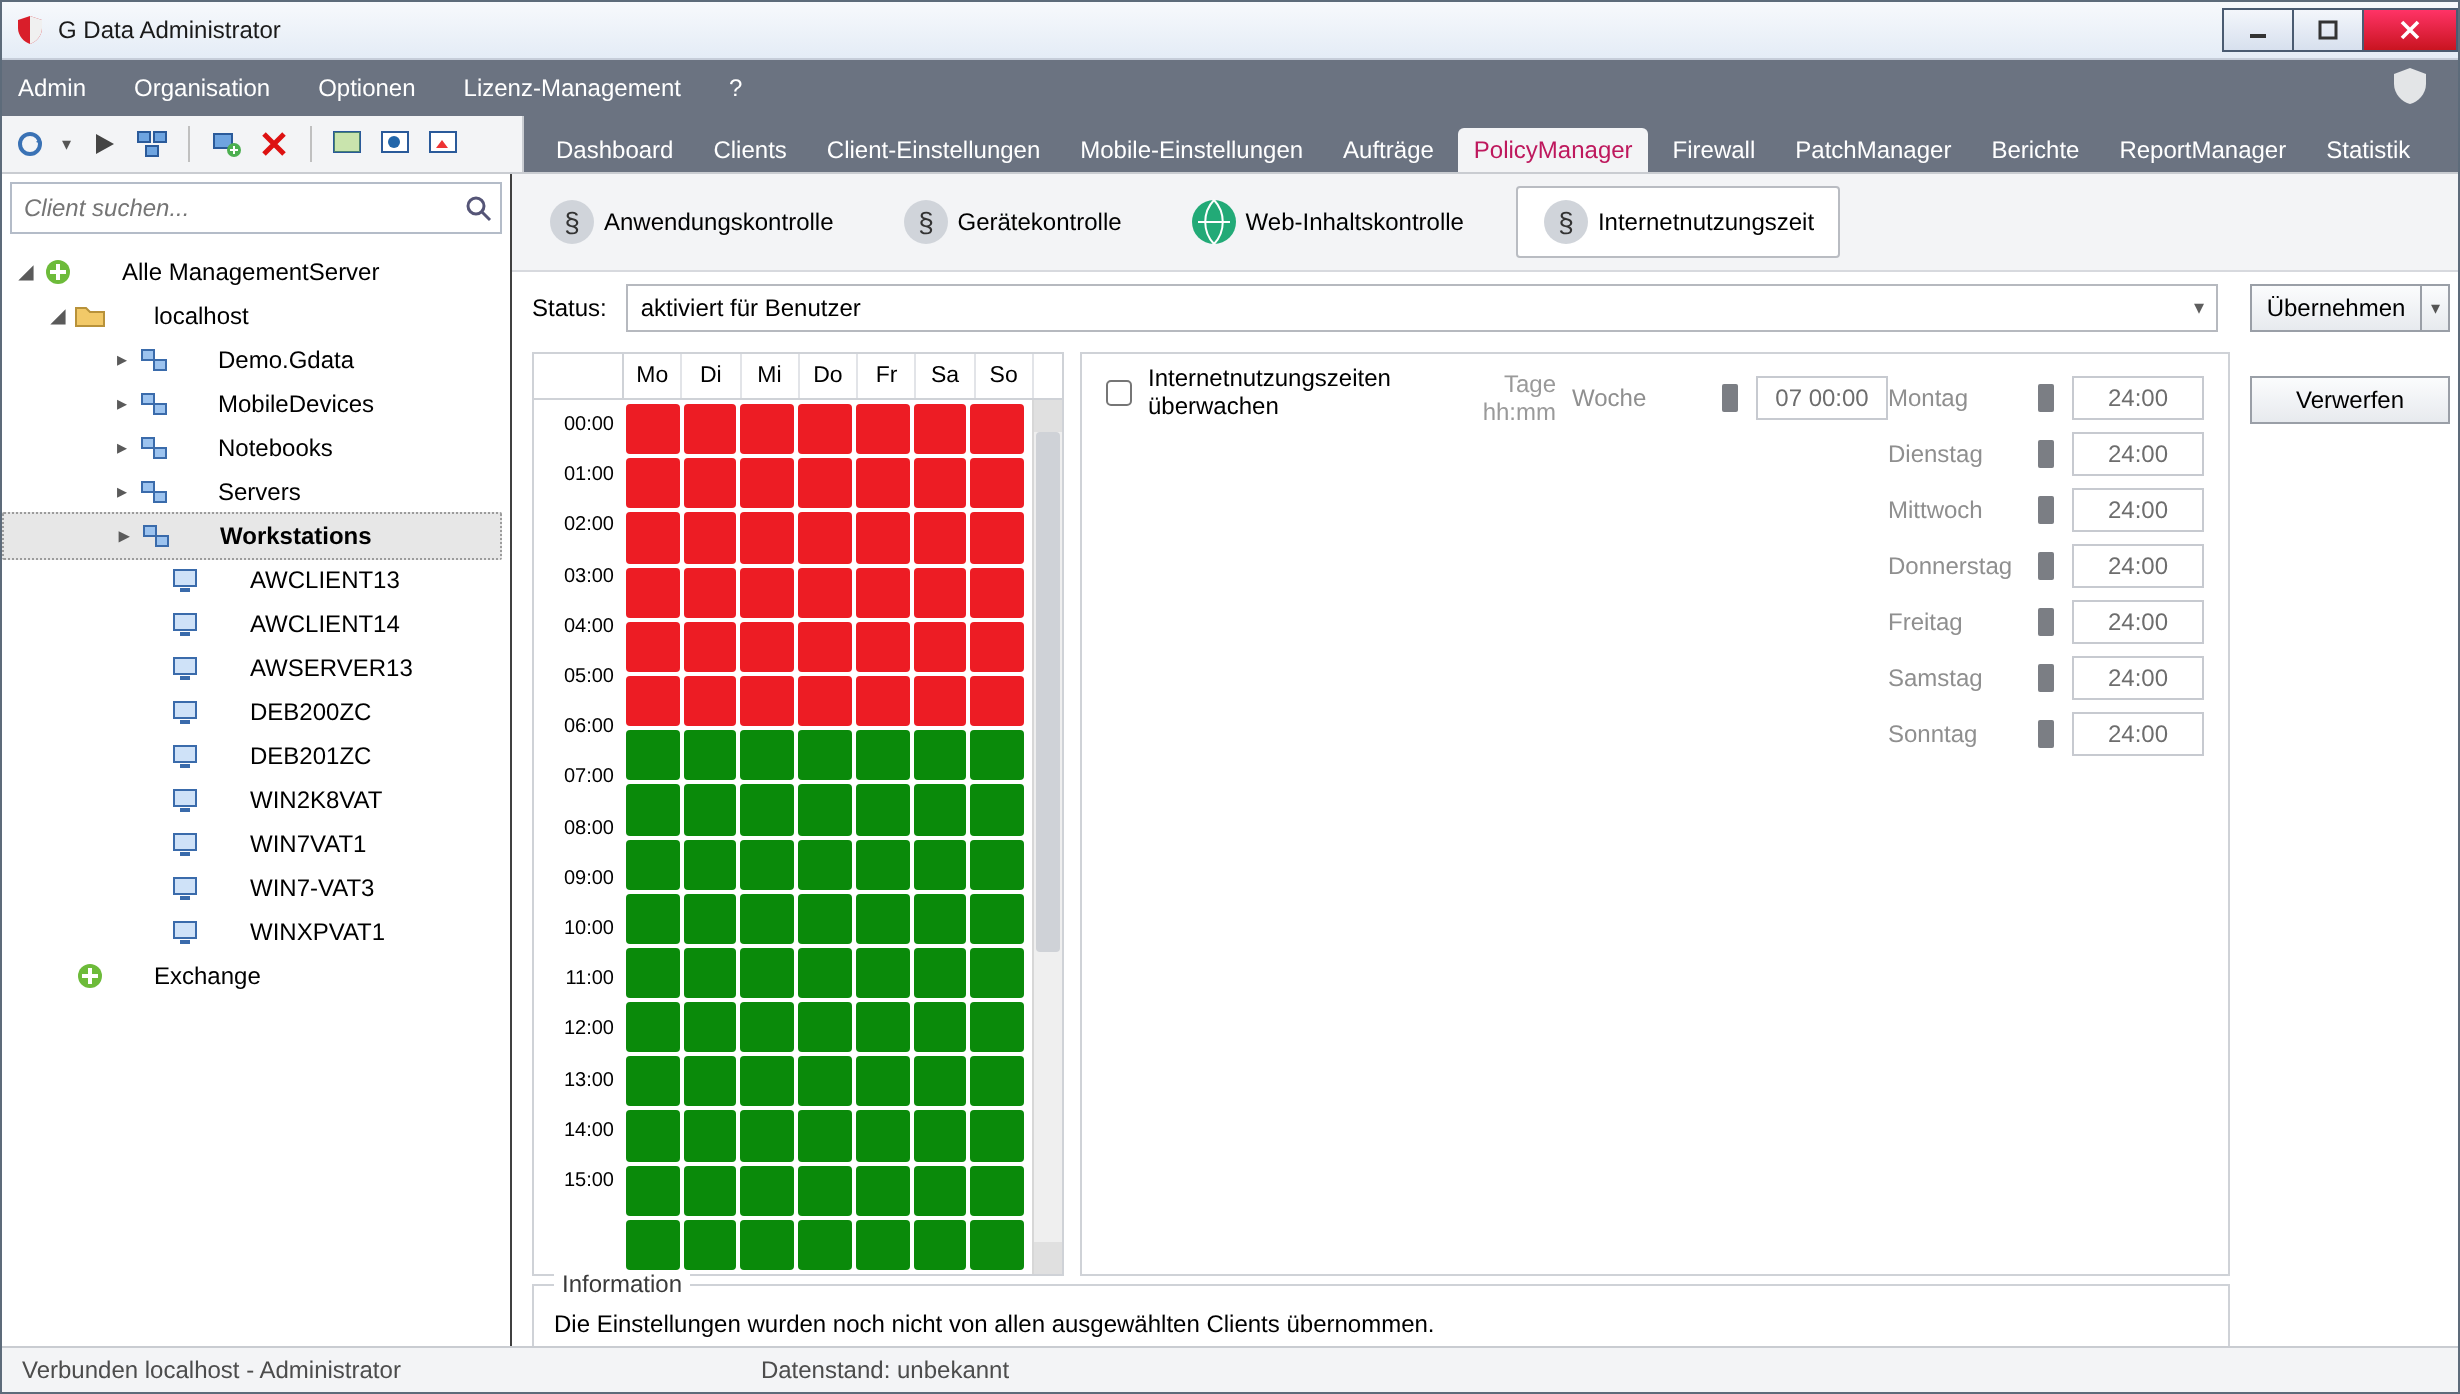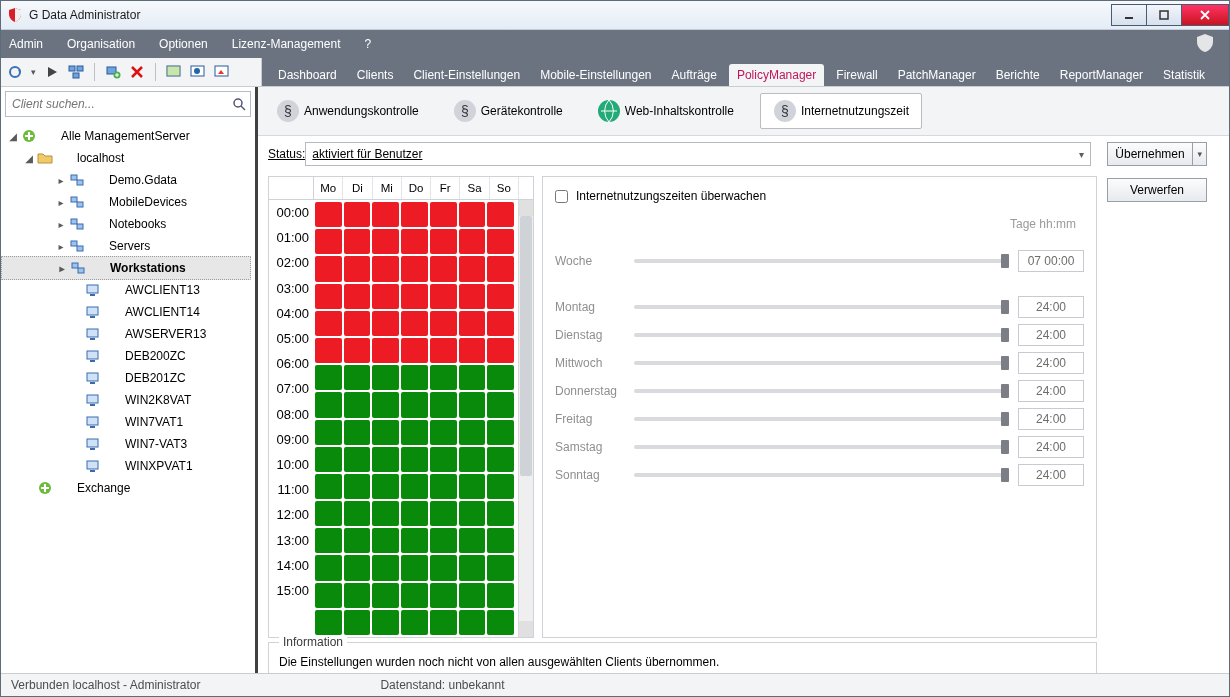--- a/index.html
+++ b/index.html
@@ -14,54 +14,54 @@
 .menubar{height:28px;background:#6b7381;display:flex;align-items:center;padding:0 8px;color:#fff;}
 .menubar span{margin-right:24px;cursor:default;}
 .menubar .brand{margin-left:auto;margin-right:6px;opacity:.9;}
 .toolstrip{height:28px;background:#f3f4f6;border-bottom:1px solid #c9ccd1;display:flex;align-items:stretch;}
 .toolstrip-left{display:flex;align-items:center;padding:0 6px;gap:8px;width:248px;border-right:1px solid #c9ccd1;}
 .toolstrip-left .sep{width:1px;height:18px;background:#c0c0c0;margin:0 2px;}
 .main-tabs{flex:1;background:#6b7381;display:flex;align-items:flex-end;padding:4px 8px 0 8px;gap:4px;color:#fff;}
 .main-tabs span{padding:4px 8px;cursor:default;border-radius:3px 3px 0 0;}
 .main-tabs span.active{background:#f3f4f6;color:#be185d;}
 .body{flex:1;display:flex;overflow:hidden;}
-.sidebar{width:254px;border-right:3px solid #404040;display:flex;flex-direction:column;background:#fff;justify-content:flex-end;}
+.sidebar{width:254px;border-right:1px solid #404040;display:flex;flex-direction:column;background:#fff;justify-content:flex-end;}
 .searchbox{height:24px;border:1px solid #b4bcc8;margin:4px;display:flex;align-items:center;padding:0 4px;}
 .searchbox input{flex:1;border:none;outline:none;font-style:italic;color:#8c8c8c;font-size:12px;}
 .tree{flex:1;overflow:auto;padding:4px 0;}
 .tree .node{display:flex;align-items:center;height:22px;padding-right:4px;white-space:nowrap;}
 .tree .node.sel{background:#e7e7e7;font-weight:bold;border:1px dotted #9c9c9c;margin:-1px 4px -1px 0;border-radius:1px;}
 .tree .tw{width:12px;text-align:center;color:#5a5a5a;font-size:10px;margin-right:2px;}
 .tree .ic{width:16px;height:16px;margin-right:4px;display:inline-flex;align-items:center;justify-content:center;}
 .tree .lbl{flex:1;margin-left:20px;}
 .ind0{padding-left:6px;} .ind1{padding-left:22px;} .ind2{padding-left:54px;} .ind3{padding-left:70px;}
 .content{flex:1;display:flex;flex-direction:column;overflow:hidden;}
 .subtabs{height:42px;background:#f3f4f6;display:flex;align-items:center;padding:6px 10px;gap:18px;border-bottom:1px solid #d7d9de;}
 .subtabs .stab{display:flex;align-items:center;gap:4px;padding:4px 8px;border-radius:2px;cursor:default;}
 .subtabs .stab.active{background:#fff;border:1px solid #b9bcc2;padding:5px 12px;}
 .sicon{width:24px;height:24px;display:inline-flex;}
-.statusrow{display:flex;align-items:center;padding:6px 10px;gap:0;text-decoration:underline;}
+.statusrow{display:flex;align-items:center;padding:6px 10px;gap:10px;}
 .statusrow .sel{flex:1;border:1px solid #b6b9bf;background:#fff;display:flex;align-items:center;height:22px;padding:0 6px;position:relative;margin-right:6px;}
 .statusrow .sel::after{content:"▾";position:absolute;right:6px;color:#5e5e5e;font-size:10px;}
-.rightbtns{width:100px;display:flex;flex-direction:column;gap:12px;padding:6px 22px 0 0;}
+.rightbtns{width:100px;display:flex;flex-direction:column;gap:22px;padding:6px 4px 0 0;}
 .btn{border:1px solid #9a9fa7;background:linear-gradient(#fbfcfd,#e7eaee);height:22px;display:flex;align-items:center;justify-content:center;cursor:default;}
 .btn.split{position:relative;padding-right:14px;}
 .btn.split::after{content:"▾";position:absolute;right:4px;font-size:9px;color:#555;border-left:1px solid #9a9fa7;padding-left:4px;height:100%;display:flex;align-items:center;}
 .panels{flex:1;display:flex;overflow:hidden;}
 .panel-l{width:264px;border:1px solid #cfd2d7;background:#fff;margin:4px 0 4px 10px;display:flex;flex-direction:column;overflow:hidden;}
-.panel-r{flex:1;border:1px solid #cfd2d7;background:#fff;margin:4px 10px 4px 8px;display:flex;flex-direction:column;padding:8px 12px;}
+.panel-r{flex:1;border:1px solid #cfd2d7;background:#fff;margin:4px 10px 4px 8px;display:flex;flex-direction:row;padding:8px 12px;}
 .info{margin:0 10px 6px 10px;border:1px solid #cfd2d7;padding:12px 10px 8px 10px;position:relative;}
 .info .legend{position:absolute;top:-8px;left:10px;background:#fff;padding:0 4px;color:#3a3a3a;}
 .grid-head{display:flex;height:22px;border-bottom:1px solid #cfd2d7;}
 .grid-head .corner{width:44px;border-right:1px solid #cfd2d7;}
 .grid-head .day{flex:1;border-right:1px solid #e2e4e8;display:flex;align-items:center;justify-content:center;font-size:11.5px;}
 .grid-head .sc{width:14px;}
 .grid-body{flex:1;display:flex;overflow:hidden;}
 .hours{width:44px;display:flex;flex-direction:column;}
-.hours div{height:25.2px;display:flex;align-items:center;justify-content:flex-end;padding-right:4px;font-size:13px;text-align:center;}
+.hours div{height:25.2px;display:flex;align-items:center;justify-content:flex-end;padding-right:4px;font-size:10px;text-align:center;}
 .cells{flex:1;display:grid;grid-template-columns:repeat(7,1fr);grid-auto-rows:25.2px;gap:2px;background:#fff;padding:2px 4px 2px 2px;overflow:hidden;}
 .cells .c{border-radius:2px;}
 .cells .red{background:#ed1c24;}
 .cells .grn{background:#0a8a0a;}
 .scrollbar{width:14px;background:#efefef;position:relative;border-left:1px solid #d7d7d7;}
 .scrollbar::before,.scrollbar::after{content:"";position:absolute;left:0;width:100%;height:16px;background:#e0e0e0;}
 .scrollbar::before{top:0;} .scrollbar::after{bottom:0;}
 .scrollbar .thumb{position:absolute;top:16px;left:1px;right:1px;height:260px;background:#cfd2d7;border-radius:2px;}
 .monhead{display:flex;align-items:center;gap:8px;height:22px;margin-bottom:10px;}
 .monhead input[type=checkbox]{margin:0;}

